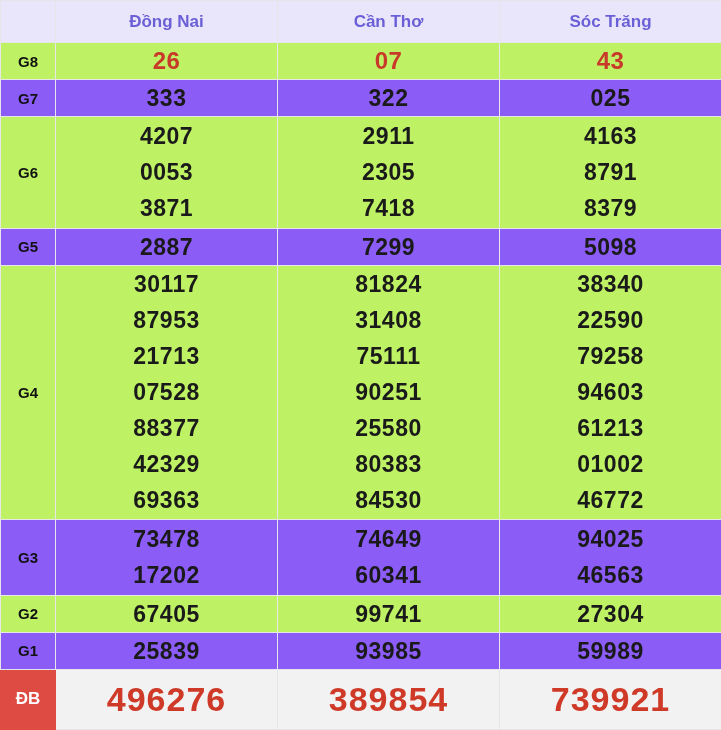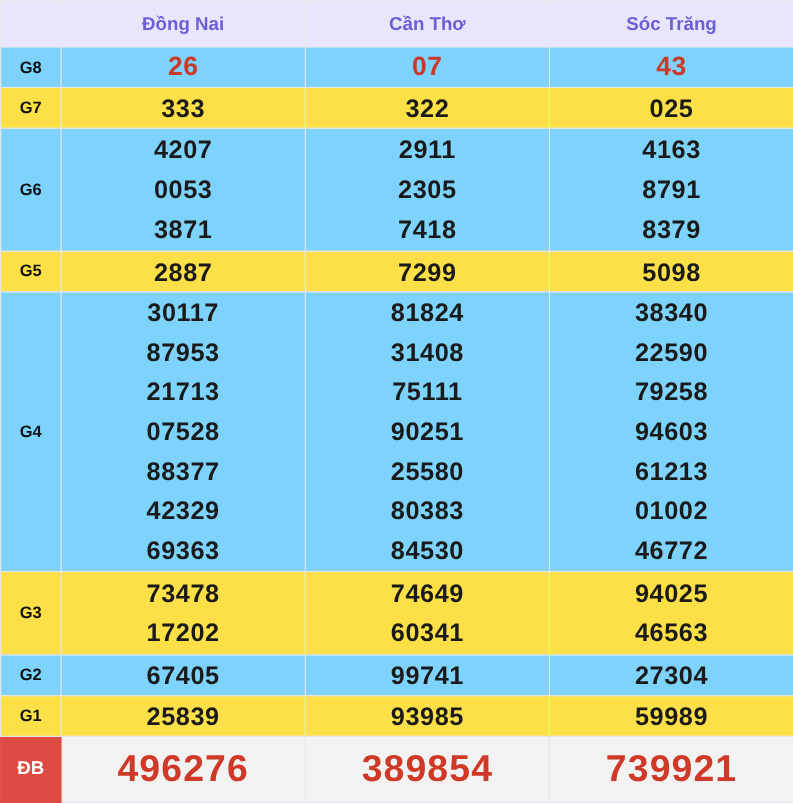--- a/index.html
+++ b/index.html
@@ -49,22 +49,22 @@
 
   
   td.label {
     font-size: 15px;
     font-weight: bold;
     color: #111111;
     background: inherit;
   }
 
   
-  tr.shade td { background: #7dd3fc; }
-  tr.plain td { background: #fde047; }
+  tr.shade td { background: #bef264; }
+  tr.plain td { background: #8b5cf6; }
 
   
   .nums {
     display: flex;
     flex-direction: column;
     justify-content: center;
     align-items: center;
     height: 100%;
   }
   .num {

